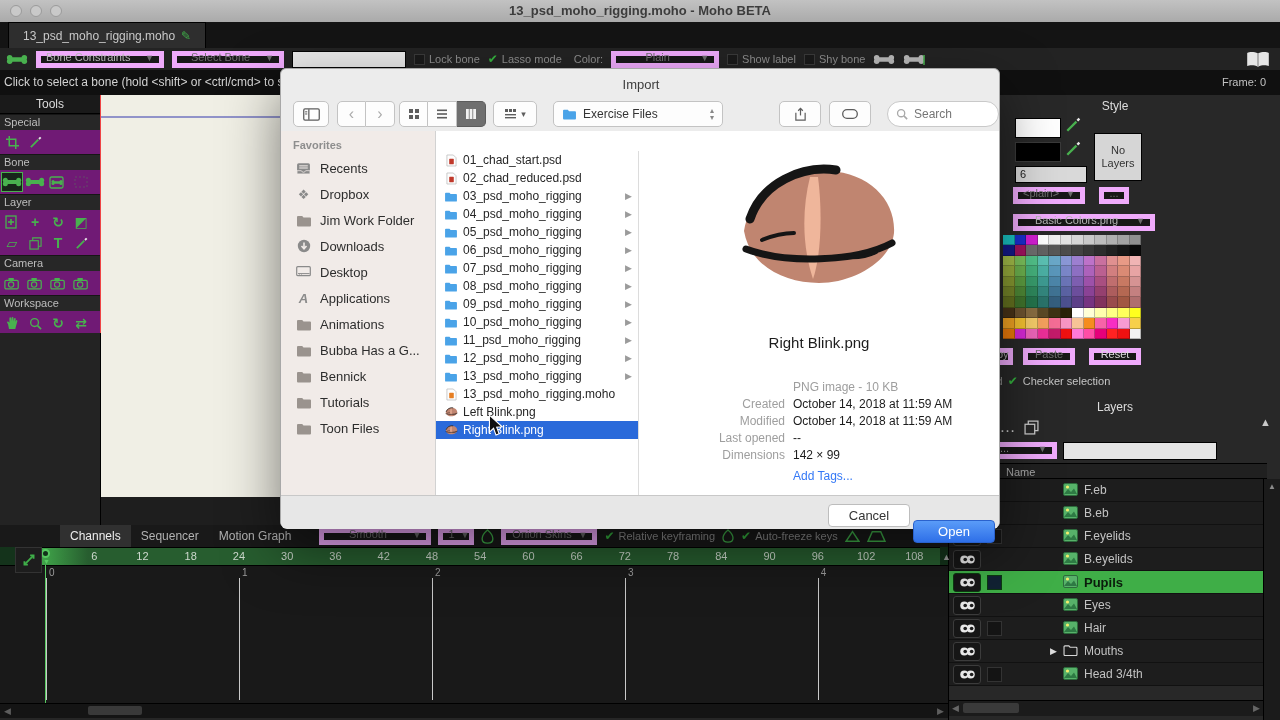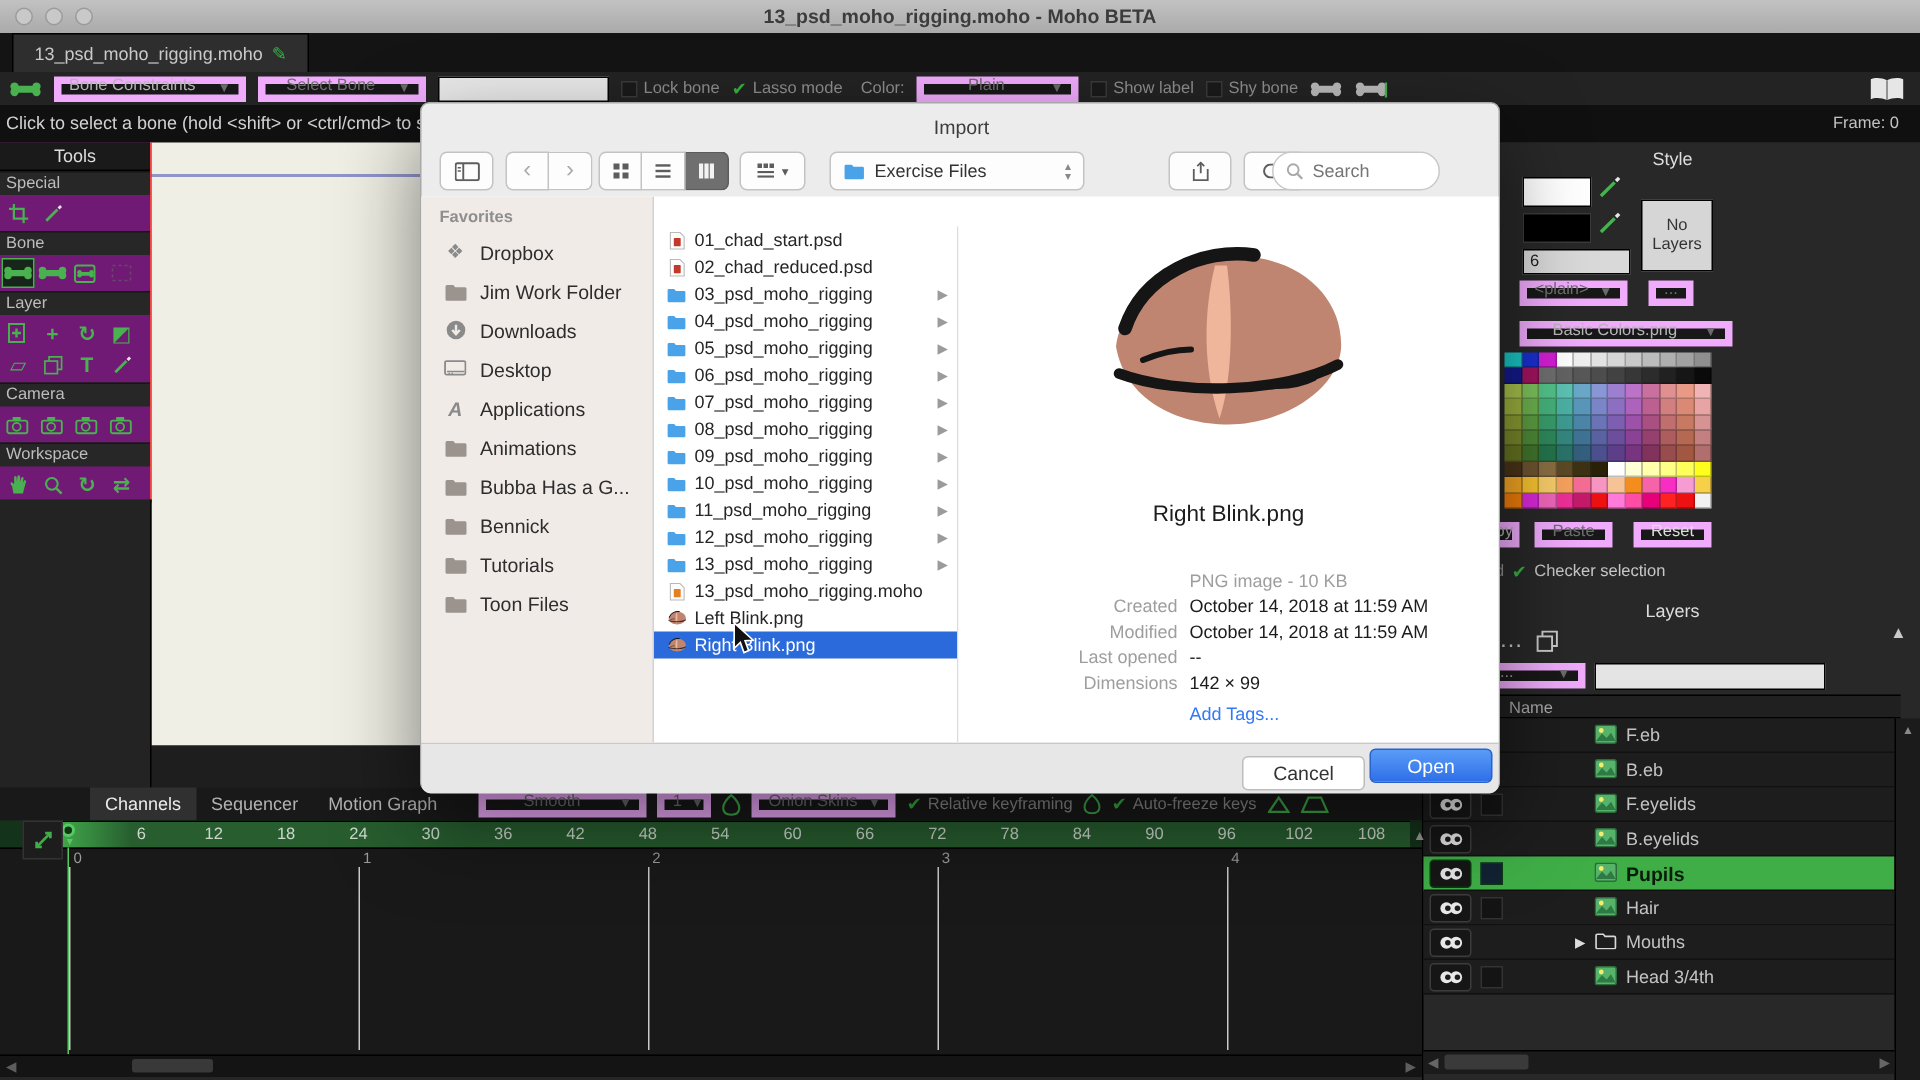--- a/index.html
+++ b/index.html
@@ -118,21 +118,21 @@
   #dialog{left:280px;top:68px;width:720px;height:460px;background:#ececec;border:1px solid #a8a8a8;
     border-radius:6px;box-shadow:0 22px 55px rgba(0,0,0,.5);box-sizing:border-box;}
   #dlg-title{left:0;top:8px;width:720px;text-align:center;font-size:13px;color:#3d3d3d;}
   #dlg-toolbar{left:0;top:28px;width:720px;height:34px;}
   .mbtn{position:absolute;top:4px;height:26px;background:#fdfdfd;border:1px solid #c3c3c3;border-radius:5px;
     display:flex;align-items:center;justify-content:center;color:#5d5d5d;box-sizing:border-box;}
   .mbtn.darksel{background:#6f6f6f;border-color:#5c5c5c;color:#f2f2f2;}
   .seg{border-radius:0;border-left:none;}
   .seg.first{border-radius:5px 0 0 5px;border-left:1px solid #c3c3c3;}
   .seg.last{border-radius:0 5px 5px 0;}
-  #dlg-search{position:absolute;left:567px;top:4px;width:112px;height:26px;background:#fff;border:1px solid #c9c9c9;border-radius:13px;display:flex;align-items:center;padding:0 8px;gap:4px;box-sizing:border-box;}
+  #dlg-search{position:absolute;left:606px;top:4px;width:112px;height:26px;background:#fff;border:1px solid #c9c9c9;border-radius:13px;display:flex;align-items:center;padding:0 8px;gap:4px;box-sizing:border-box;}
   #dlg-search input{border:none;outline:none;width:70px;font-size:12px;color:#444;background:transparent;}
   #dlg-body{left:0;top:62px;width:718px;height:364px;background:#fff;overflow:hidden;}
   #fav-col{position:absolute;left:0;top:0;width:155px;height:364px;background:#f1ebe8;border-right:1px solid #d2d2d2;box-sizing:border-box;}
   #fav-head{margin:8px 0 4px 12px;font-size:11px;font-weight:bold;color:#8e8e8e;}
   .fitem{display:flex;align-items:center;height:26px;padding-left:14px;gap:8px;font-size:13px;color:#2d2d2d;}
   .fitem .ficon{width:17px;display:flex;justify-content:center;color:#8a8a8a;}
   #shared-head{position:absolute;left:155px;top:0;width:563px;height:20px;background:#fff;border-bottom:1px solid #e2e2e2;
     font-size:12px;font-weight:bold;color:#8c8c8c;line-height:20px;padding-left:12px;box-sizing:border-box;}
   #file-col{position:absolute;left:155px;top:20px;width:203px;height:344px;background:#fff;border-right:1px solid #dcdcdc;box-sizing:border-box;overflow:hidden;}
   .frow{position:relative;height:18px;display:flex;align-items:center;font-size:12px;color:#262626;}
@@ -144,21 +144,21 @@
   #preview-name{position:absolute;left:0;top:183px;width:360px;text-align:center;font-size:15px;color:#1c1c1c;}
   #preview-fields{position:absolute;left:0;top:228px;width:360px;}
   .pfrow{display:flex;font-size:12px;line-height:17px;}
   .pfrow .pl{width:146px;text-align:right;color:#9e9e9e;}
   .pfrow .pv{margin-left:8px;color:#1c1c1c;}
   .pfrow .pv.muted{color:#9e9e9e;}
   #add-tags{position:absolute;left:154px;top:318px;font-size:12px;color:#3478f6;}
   #dlg-footer{left:0;top:426px;width:718px;height:33px;background:#e7e7e7;border-top:1px solid #c8c8c8;border-radius:0 0 6px 6px;}
   #btn-cancel{position:absolute;left:547px;top:8px;width:80px;height:21px;background:#fff;border:1px solid #bdbdbd;border-radius:4px;
     font-size:13px;color:#333;display:flex;align-items:center;justify-content:center;}
-  #btn-open{position:absolute;left:632px;top:3px;width:80px;height:21px;background:linear-gradient(#5a9cf8,#2e6fe8);border:1px solid #2a62cd;border-radius:4px;
+  #btn-open{position:absolute;left:632px;top:24px;width:80px;height:21px;background:linear-gradient(#5a9cf8,#2e6fe8);border:1px solid #2a62cd;border-radius:4px;
     font-size:13px;color:#fff;display:flex;align-items:center;justify-content:center;}
   #cursor{left:488px;top:414px;z-index:60;}
 </style>
 </head>
 <body>
 
 <svg width="0" height="0" style="position:absolute">
   <defs>
     <symbol id="s-folder" viewBox="0 0 16 13">
         <path d="M1,3 L1,11.5 Q1,12.5 2,12.5 L14,12.5 Q15,12.5 15,11.5 L15,4.5 Q15,3.5 14,3.5 L7.5,3.5 L6.2,2 L2,2 Q1,2 1,3 Z"></path>
@@ -739,20 +739,33 @@
           </svg>
         </span>
         <span class="lname" style="left:135px">Pupils</span>
       </div>
       <div class="lrow">
         <span class="eyebox">
           <svg width="17" height="11">
             <use href="#s-eyes"></use>
           </svg>
         </span>
+        <span style="position:absolute;left:114px;top:4px">
+          <svg width="15" height="13">
+            <use href="#s-image"></use>
+          </svg>
+        </span>
+        <span class="lname" style="left:135px">Eyes</span>
+      </div>
+      <div class="lrow">
+        <span class="eyebox">
+          <svg width="17" height="11">
+            <use href="#s-eyes"></use>
+          </svg>
+        </span>
         <span class="lcheck"></span>
         <span style="position:absolute;left:114px;top:4px">
           <svg width="15" height="13">
             <use href="#s-image"></use>
           </svg>
         </span>
         <span class="lname" style="left:135px">Hair</span>
       </div>
       <div class="lrow">
         <span class="eyebox">
@@ -945,20 +958,28 @@
       <input placeholder="Search" style="">
     </div>
   </div>
 
   <div class="abs" id="dlg-body">
     <div id="fav-col">
       <div id="fav-head">Favorites</div>
       <div id="fav-list">
           <div class="fitem">
             <span class="ficon">
+              <svg width="15" height="14" style="color:#8a8a8a">
+                <use href="#s-docstack"></use>
+              </svg>
+            </span>
+            <span>Recents</span>
+          </div>
+          <div class="fitem">
+            <span class="ficon">
               <span style="color:#8a8a8a;font-size:13px">❖</span>
             </span>
             <span>Dropbox</span>
           </div>
           <div class="fitem">
             <span class="ficon">
               <svg width="16" height="13" fill="#9a938e">
                 <use href="#s-folder"></use>
               </svg>
             </span>

